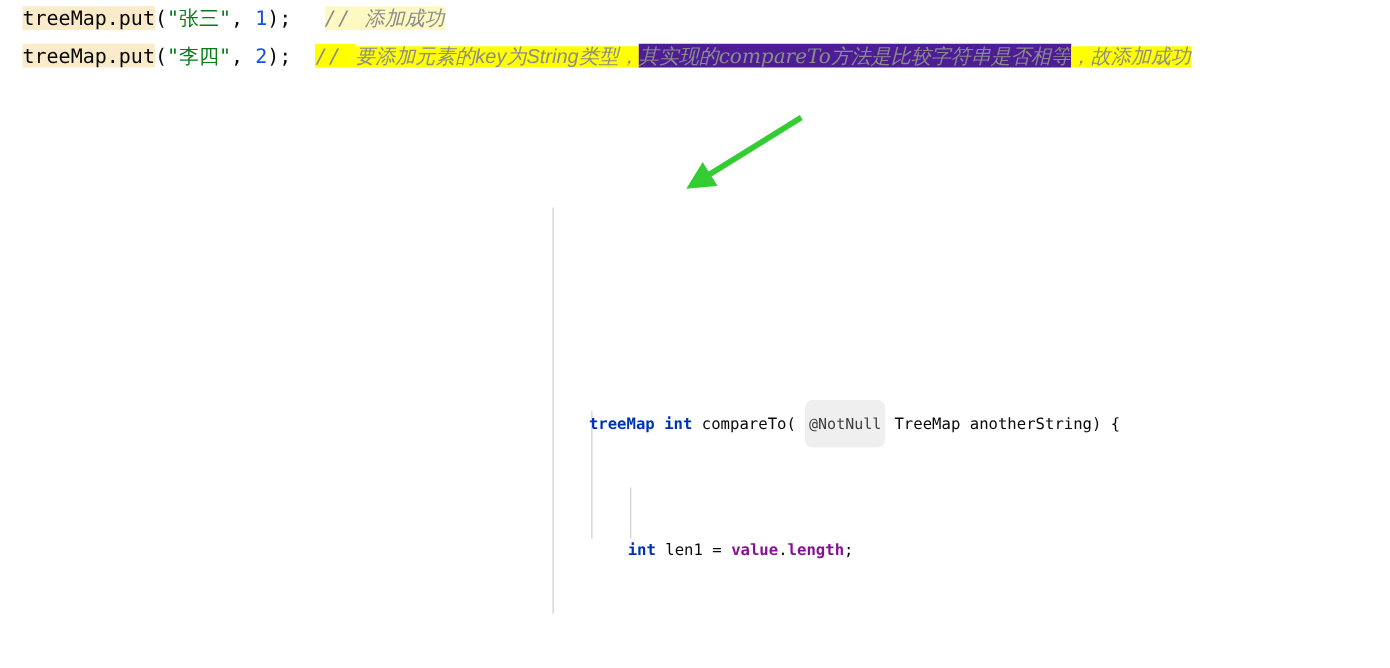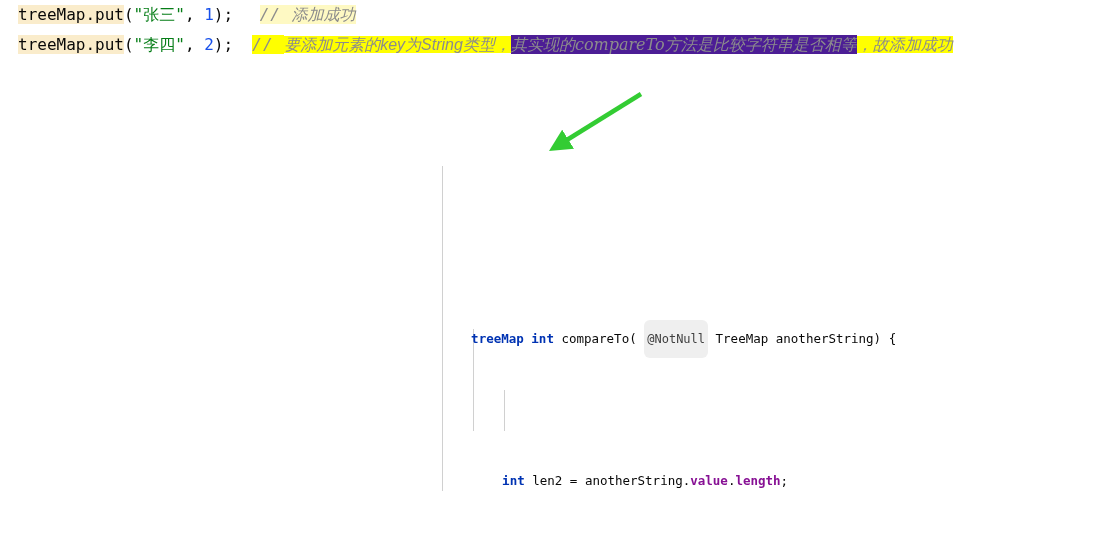--- a/index.html
+++ b/index.html
@@ -139,20 +139,23 @@
   
   <div class="guide" style="left:1px; top:20px; height:325px;"></div>
   <div class="guide" style="left:32px; top:183px; height:102px;"></div>
   <div class="guide" style="left:63px; top:244px; height:41px;"></div>
 
   <div class="mline">
     <span class="kw">treeMap</span><span class="plain"> </span><span class="kw">int</span><span class="plain"> compareTo</span><span class="plain">( </span><span class="inlay">@NotNull</span><span class="plain"> TreeMap</span><span class="plain"> anotherString</span><span class="plain">) {</span>
   </div>
 
   
+  <div class="mline">
+    <span class="ind i1"></span><span class="kw">int</span><span class="plain"> len1 = </span><span class="field">value</span><span class="plain">.</span><span class="field">length</span><span class="plain">;</span>
+  </div>
 
   
   <div class="mline">
     <span class="ind i1"></span><span class="kw">int</span><span class="plain"> len2 = anotherString.</span><span class="field">value</span><span class="plain">.</span><span class="field">length</span><span class="plain">;</span>
   </div>
 
   
   
 
   

